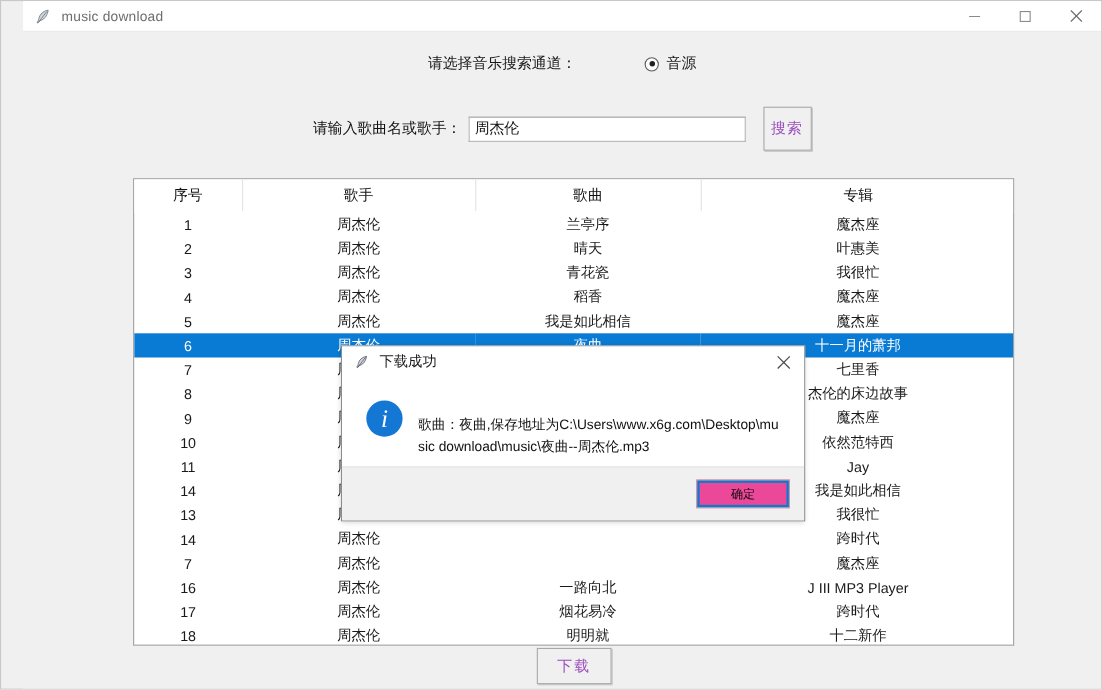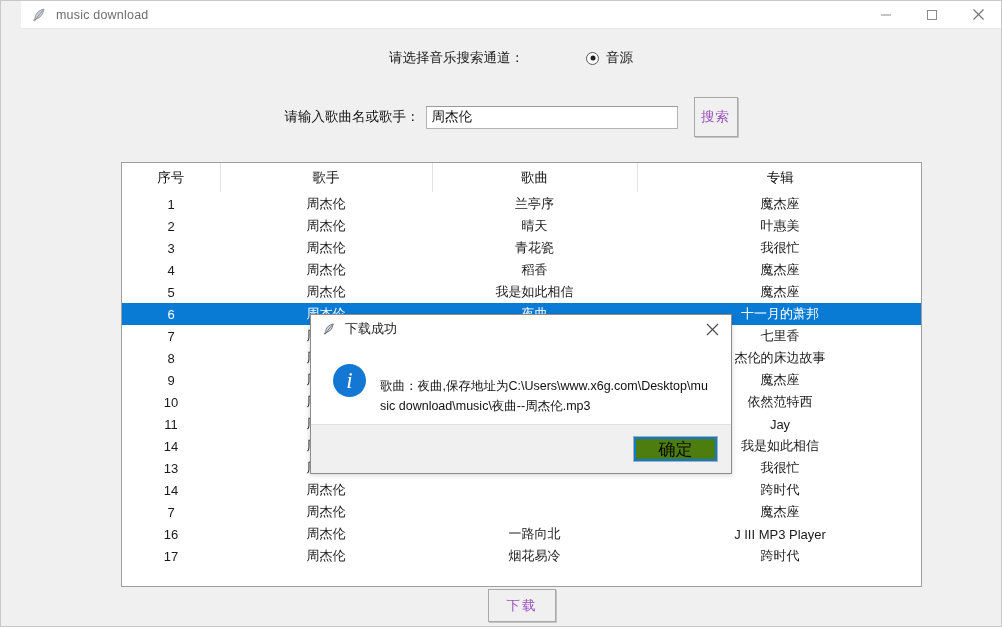--- a/index.html
+++ b/index.html
@@ -283,26 +283,26 @@
     background: #f0f0f0;
     border-top: 1px solid #e2e2e2;
     display: flex;
     align-items: center;
     justify-content: flex-end;
     padding-right: 13px;
   }
   #dialog-ok-button {
     width: 85px;
     height: 26px;
-    background: #4d7c0f;
+    background: #ec4899;
     border: 1px solid #adadad;
     outline: 2px solid #0a7bd4;
     outline-offset: -3px;
     color: #0a0a0a;
-    font-size: 17px;
+    font-size: 11px;
     display: flex;
     align-items: center;
     justify-content: center;
     box-sizing: border-box;
     cursor: default;
   }
 </style>
 </head>
 <body>
 
@@ -463,20 +463,26 @@
               <td>周杰伦</td>
               <td>一路向北</td>
               <td>J III MP3 Player</td>
             </tr>
             <tr>
               <td>17</td>
               <td>周杰伦</td>
               <td>烟花易冷</td>
               <td>跨时代</td>
             </tr>
+            <tr>
+              <td>18</td>
+              <td>周杰伦</td>
+              <td>明明就</td>
+              <td>十二新作</td>
+            </tr>
           </tbody>
       </table>
     </div>
 
     <div id="download-button">下载</div>
 
     <div id="dialog">
       <div id="dialog-titlebar">
         <span class="feather">
           <svg width="14" height="14" viewBox="0 0 16 16">

